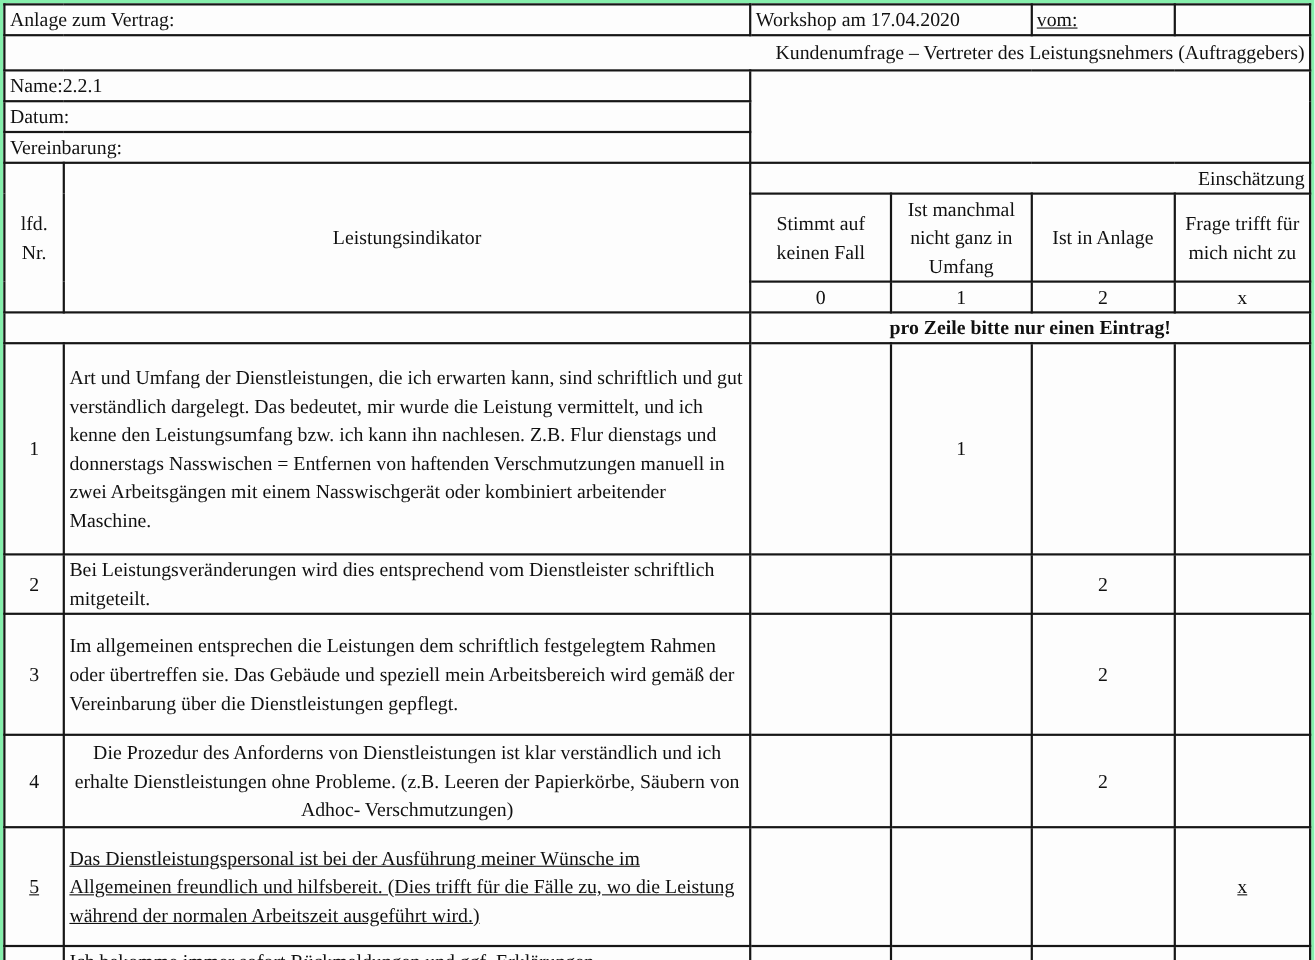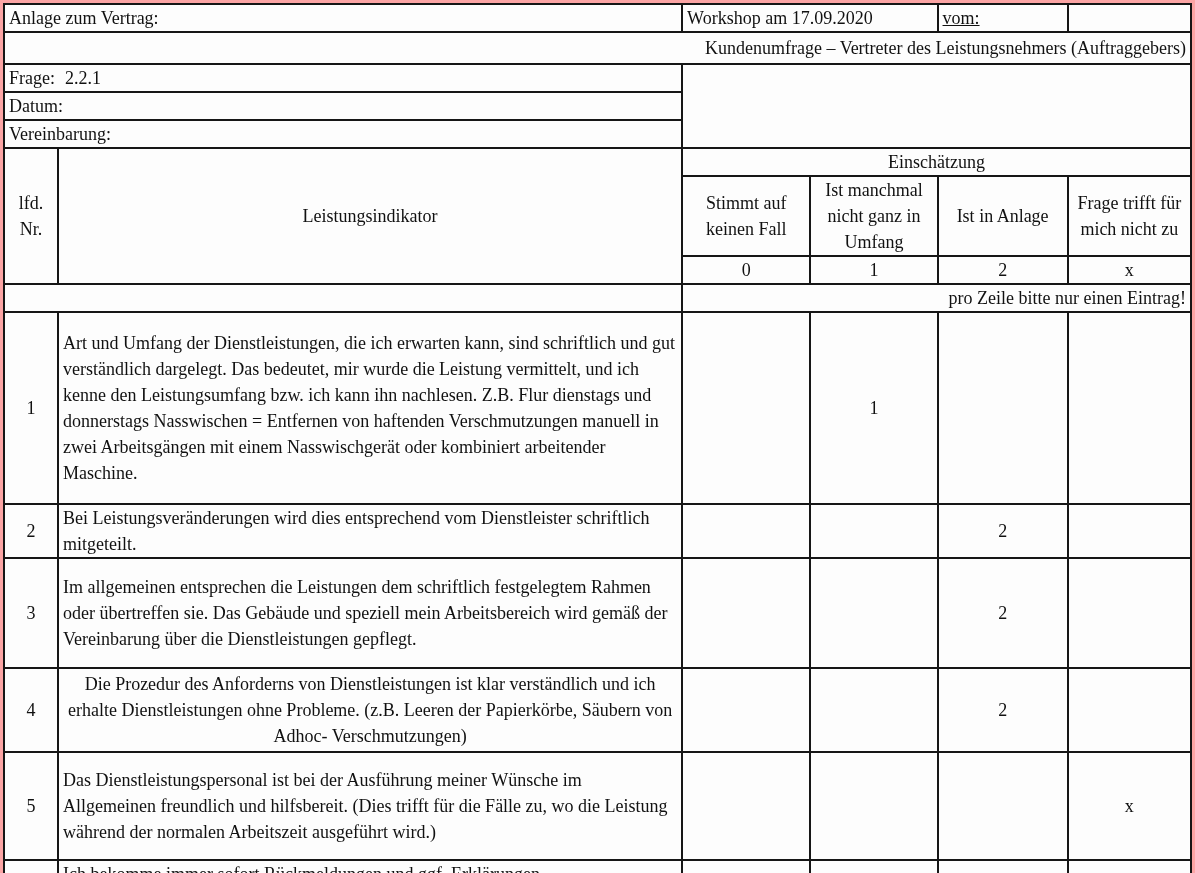--- a/index.html
+++ b/index.html
@@ -7,21 +7,21 @@
     padding: 0;
     background: #f2f2f2;
     font-family: "Liberation Serif", "DejaVu Serif", serif;
     color: #111;
   }
   #page {
     position: relative;
     width: 1195px;
     height: 873px;
     overflow: hidden;
-    background: #fca5a5;
+    background: #86efac;
     box-sizing: border-box;
   }
   table.form {
     position: absolute;
     top: 3px;
     left: 3px;
     width: 1189px;
     border-collapse: collapse;
     table-layout: fixed;
     background: #fdfdfd;
@@ -51,89 +51,90 @@
   td.cell-topleft   { height: 22px; }
   td.cell-workshop  { height: 22px; }
   td.cell-vom       { height: 22px; text-decoration: underline; }
   td.cell-info      { height: 24px; }
   td.cell-blank-info{ }
 
   td.cell-colhead {
     text-align: center;
   }
   td.cell-einschaetzung {
-    text-align: center;
+    text-align: right;
     height: 25px;
   }
   td.cell-rating-label {
     text-align: center;
     font-size: 14px;
     line-height: 23px;
     height: 71px;
     padding: 0 2px;
   }
   td.cell-rating-value {
     text-align: center;
     font-size: 15px;
     height: 26px;
   }
   td.cell-instruction {
-    text-align: right;
+    text-align: center;
     font-size: 15px;
     height: 26px;
+    font-weight: bold;
   }
   td.cell-row-nr {
     text-align: center;
   }
   td.cell-row-text {
     vertical-align: middle;
     line-height: 27px;
     padding: 1px 4px;
     margin-left: 24px;
   }
   td.cell-mark {
     text-align: center;
   }
   tr.qrow-1 td { height: 190px; }
   tr.qrow-2 td { height: 48px; }
   tr.qrow-3 td { height: 108px; }
   tr.qrow-4 td { height: 82px; text-align: center; }
-  tr.qrow-5 td { height: 106px; }
+  tr.qrow-5 td { height: 106px; text-decoration: underline; }
   tr.qrow-6 td { height: 140px; vertical-align: top; }
-  .name-value { margin-left: 10px; }
+  .name-value { margin-left: 0; }
 </style>
 </head>
 <body>
 
 <div id="page">
   <table class="form">
     <colgroup>
       <col class="c-nr">
         <col class="c-indicator">
       <col class="c-r1">
         <col class="c-r2">
         <col class="c-r3">
         <col class="c-r4">
     </colgroup>
 
     <tbody>
         <tr>
       <td class="cell-topleft" colspan="2">Anlage zum Vertrag:</td>
-      <td class="cell-workshop" colspan="2">Workshop am 17.09.2020</td>
+      <td class="cell-workshop" colspan="2">Workshop am 17.04.2020</td>
       <td class="cell-vom">vom:</td>
       <td class="cell-vom"></td>
     </tr>
 
     <tr>
       <td class="cell-title" colspan="6">Kundenumfrage – Vertreter des Leistungsnehmers (Auftraggebers)</td>
     </tr>
 
     <tr>
       <td class="cell-info" colspan="2">
-        <span>Frage:</span><span class="name-value">2.2.1</span>
+        <span>Name:</span><span class="name-value">2.2.1</span>
       </td>
       <td class="cell-blank-info" colspan="4" rowspan="3"></td>
     </tr>
     <tr>
       <td class="cell-info" colspan="2">
         <span>Datum:</span><span class="name-value"></span>
       </td>
     </tr>
     <tr>
       <td class="cell-info" colspan="2">

